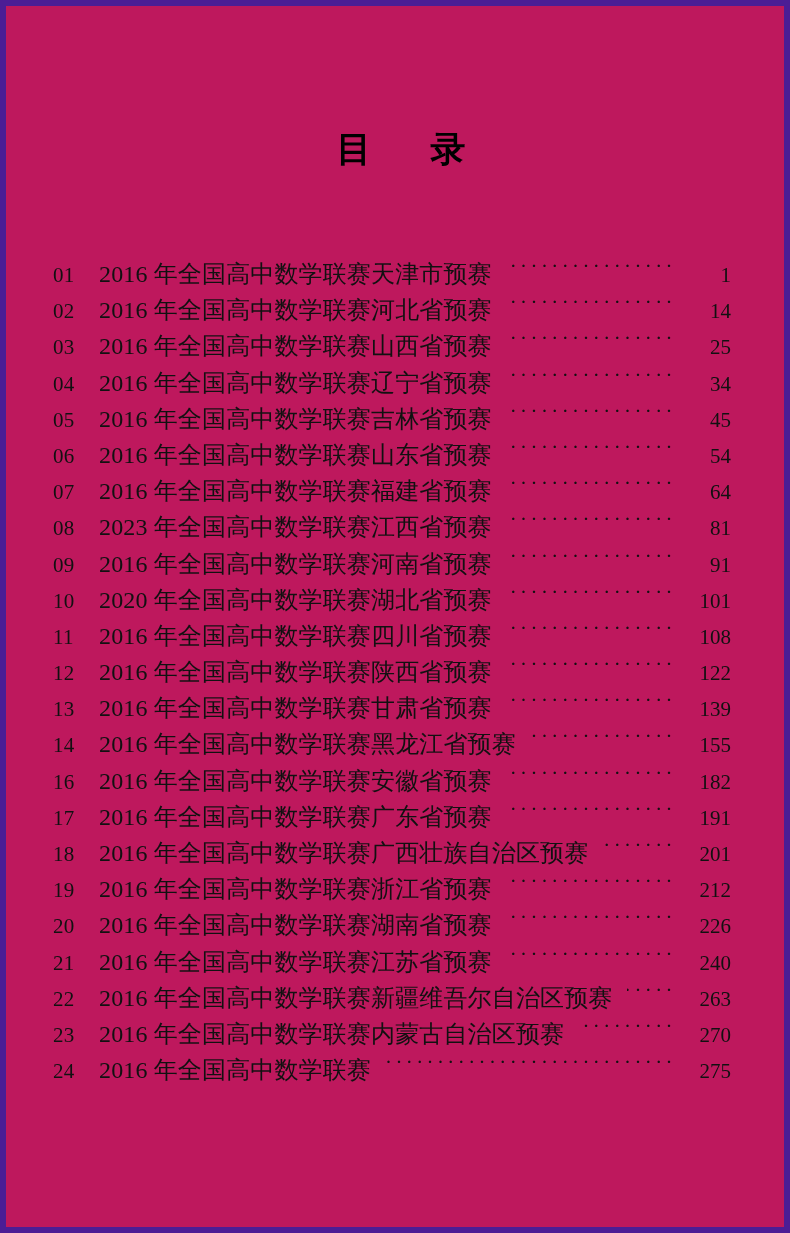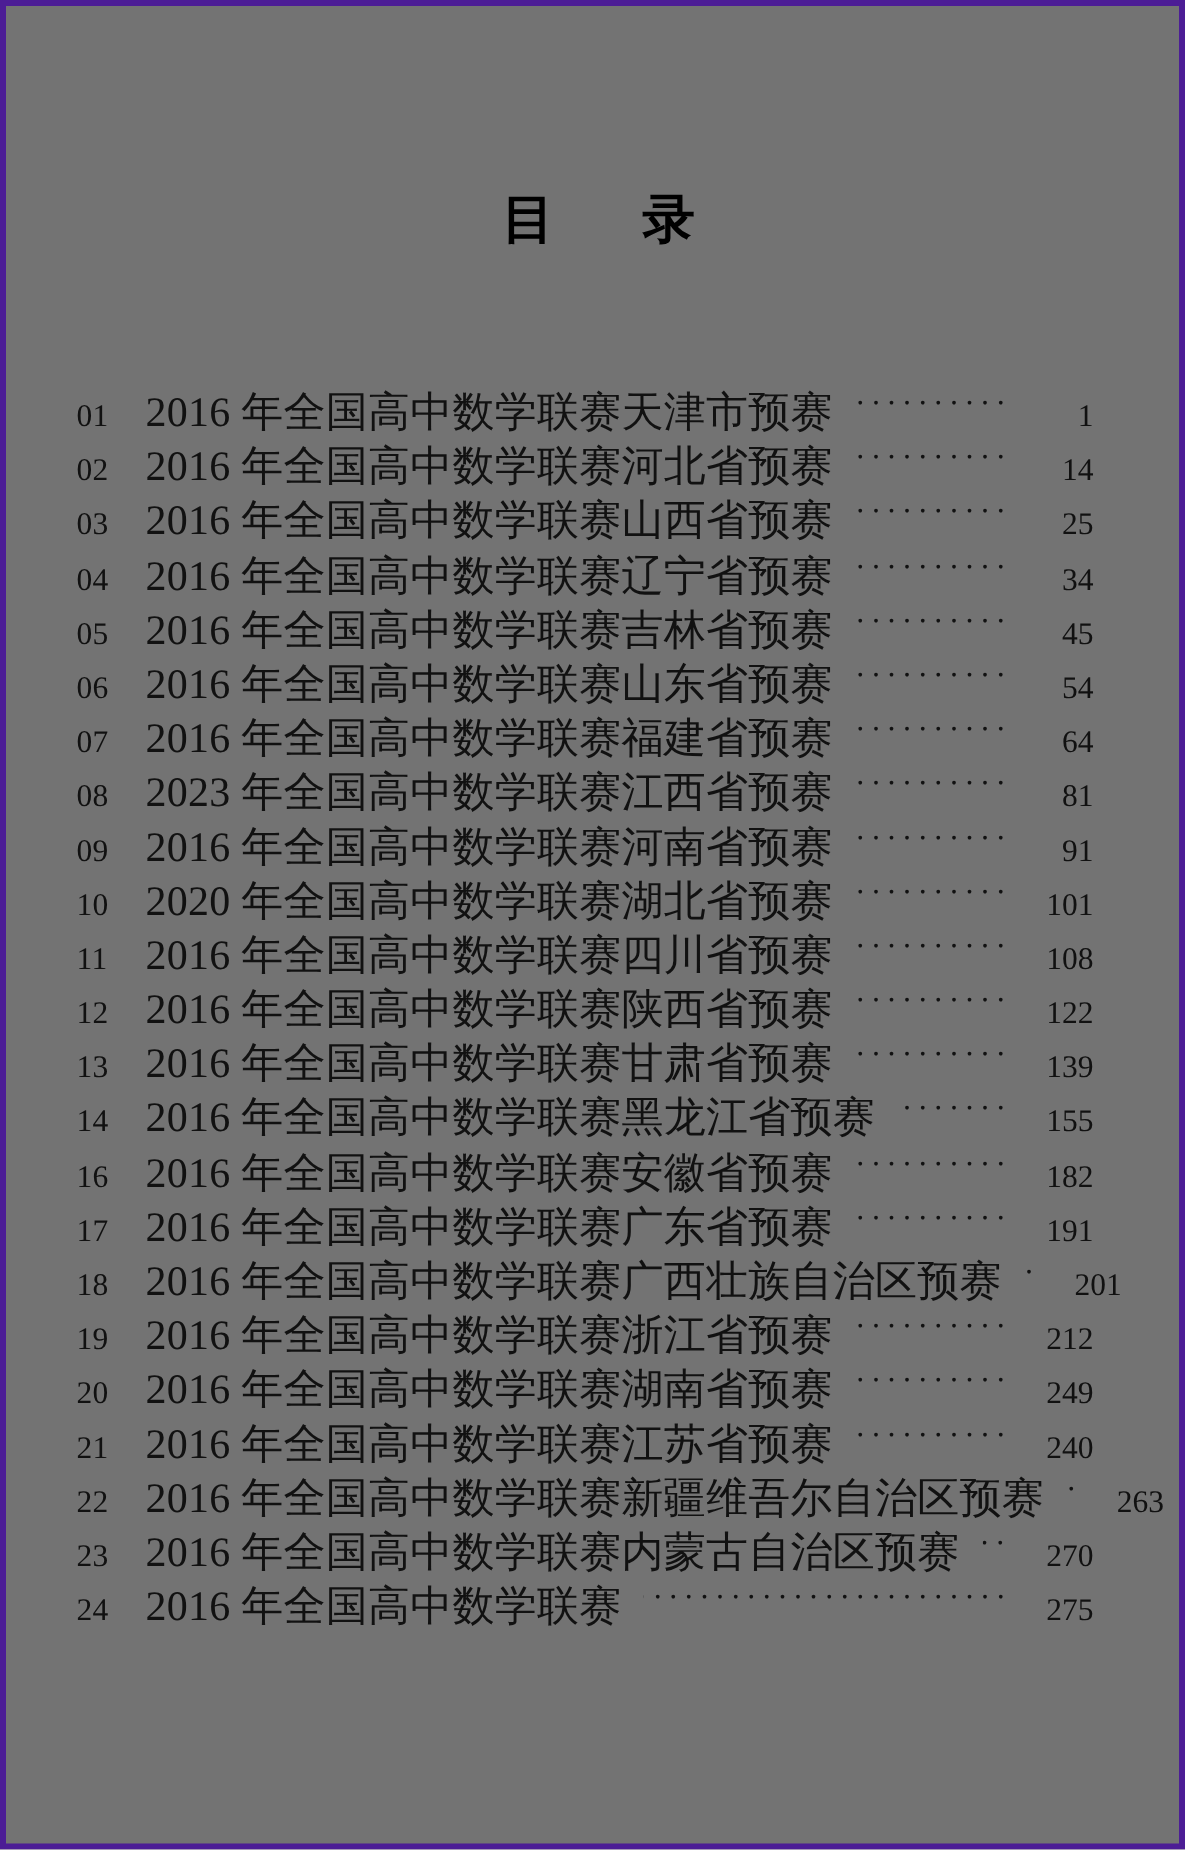--- a/index.html
+++ b/index.html
@@ -4,23 +4,23 @@
 <style>
   html, body {
     margin: 0;
     padding: 0;
     background: #ffffff;
   }
   #page {
     position: relative;
     width: 790px;
     height: 1233px;
-    background: #737373;
+    background: #be185d;
     box-sizing: border-box;
-    border: 4px solid #4c1d95;
+    border: 6px solid #4c1d95;
     overflow: hidden;
     font-family: "Liberation Serif", "DejaVu Serif", serif;
     color: #111111;
     padding-left: 15px;
   }
   #toc-title {
     position: absolute;
     top: 126px;
     left: 0;
     width: 790px;
@@ -47,21 +47,21 @@
   }
   .entry-num {
     flex: 0 0 auto;
     width: 46px;
     font-size: 21px;
     letter-spacing: 0.01em;
     color: #111111;
   }
   .entry-title {
     flex: 0 0 auto;
-    font-size: 28px;
+    font-size: 24px;
     color: #111111;
     letter-spacing: 0.006em;
     padding-right: 9px;
   }
   .entry-leader {
     flex: 1 1 auto;
     position: relative;
     height: 21px;
     overflow: hidden;
     margin: 0 7px 0 6px;
@@ -203,21 +203,21 @@
       <div class="toc-entry">
         <span class="entry-num">19</span>
         <span class="entry-title">2016 年全国高中数学联赛浙江省预赛</span>
         <span class="entry-leader"></span>
         <span class="entry-page">212</span>
       </div>
       <div class="toc-entry">
         <span class="entry-num">20</span>
         <span class="entry-title">2016 年全国高中数学联赛湖南省预赛</span>
         <span class="entry-leader"></span>
-        <span class="entry-page">249</span>
+        <span class="entry-page">226</span>
       </div>
       <div class="toc-entry">
         <span class="entry-num">21</span>
         <span class="entry-title">2016 年全国高中数学联赛江苏省预赛</span>
         <span class="entry-leader"></span>
         <span class="entry-page">240</span>
       </div>
       <div class="toc-entry">
         <span class="entry-num">22</span>
         <span class="entry-title">2016 年全国高中数学联赛新疆维吾尔自治区预赛</span>

